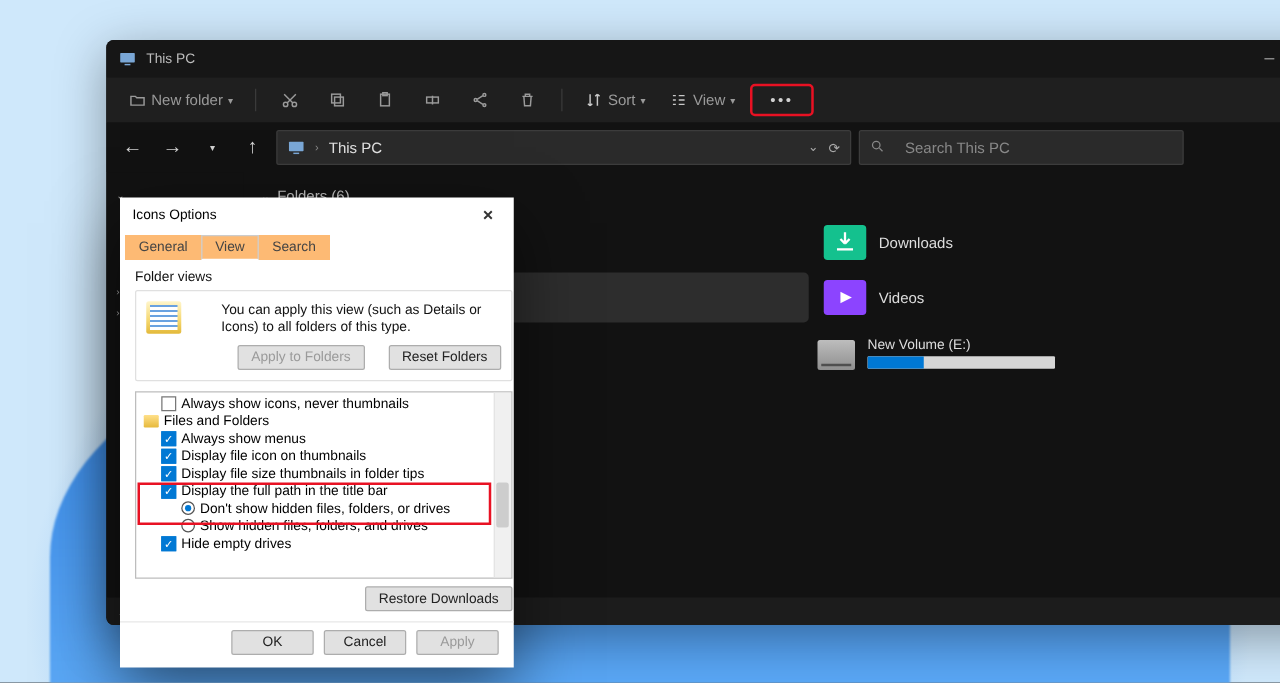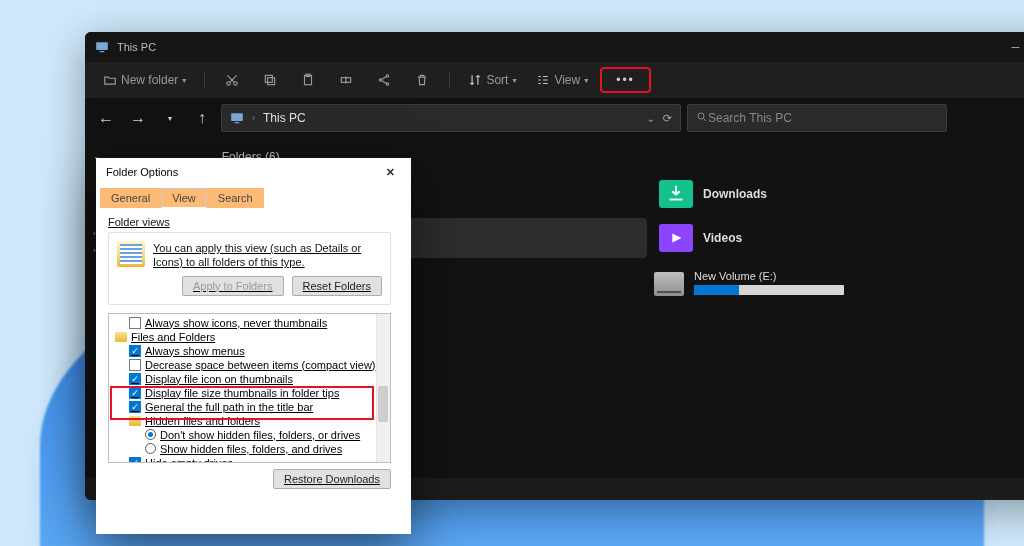--- a/index.html
+++ b/index.html
@@ -20,33 +20,33 @@
 .tbtn.ico{padding:4px 10px;}
 .divider{width:1px;height:18px;background:#3a3a3a;margin:0 6px;}
 .more-highlight{border:2px solid var(--red);padding:4px 14px !important;}
 .navrow{display:flex;align-items:center;height:40px;padding:0 8px;gap:6px;background:var(--win);}
 .navbtn{width:26px;height:26px;display:flex;align-items:center;justify-content:center;color:#d0d0d0;}
 .address{flex:1;display:flex;align-items:center;gap:8px;min-width:0;max-width:460px;height:28px;background:#2a2a2a;border:1px solid #3c3c3c;border-radius:2px;padding:0 8px;font-size:12px;color:#e0e0e0;}
 .address .crumbicon{width:14px;height:14px;}
 .address .chev{color:#888;font-size:9px;}
 .address .spacer{flex:1;}
 .address .addrbtn{color:#aaa;font-size:11px;}
-.searchbox{width:260px;height:28px;background:#2a2a2a;border:1px solid #3c3c3c;border-radius:2px;display:flex;align-items:center;gap:0;padding:0 8px;color:#888;font-size:12px;}
+.searchbox{width:260px;height:28px;background:#2a2a2a;border:1px solid #3c3c3c;border-radius:2px;display:flex;align-items:center;gap:16px;padding:0 8px;color:#888;font-size:12px;}
 .body{flex:1;display:flex;overflow:hidden;}
 .sidebar{width:110px;min-width:110px;background:#121212;padding:10px 6px;}
 .sitem{display:flex;align-items:center;gap:4px;padding:4px 2px;font-size:12px;color:#ccc;}
 .sitem .tw{width:10px;font-size:8px;color:#aaa;}
 .content{flex:1;padding:8px 14px 0 14px;overflow:auto;}
 .sectionhdr{display:flex;align-items:center;gap:6px;font-size:12px;color:#bfbfbf;margin:4px 0 10px 0;}
 .sectionhdr .tw{font-size:8px;}
 .tilegrid{display:grid;grid-template-columns:1fr 1fr;gap:4px;margin-bottom:12px;}
 .tile{display:flex;align-items:center;gap:10px;padding:6px 8px;border-radius:4px;}
 .tile.selected{background:#2d2d2d;}
 .tile .ficon{width:34px;height:28px;border-radius:3px;display:flex;align-items:center;justify-content:center;}
-.tile .fname{font-size:12px;color:#ddd;font-weight:bold;}
+.tile .fname{font-size:12px;color:#ddd;}
 .tile input[type=checkbox]{accent-color:var(--accent);margin:0;}
 .drvgrid{display:grid;grid-template-columns:1fr 1fr;gap:10px;}
 .drive{display:flex;gap:10px;align-items:flex-start;}
 .drvico{width:30px;height:24px;background:linear-gradient(#bdbdbd,#8f8f8f);border-radius:2px;position:relative;margin-top:2px;}
 .drvico::after{content:"";position:absolute;left:3px;right:3px;bottom:3px;height:2px;background:#4f4f4f;}
 .drvtxt{flex:1;font-size:11px;color:#ddd;}
 .bar{width:150px;height:10px;background:#d6d6d6;border-radius:1px;margin:3px 0 3px 0;overflow:hidden;}
 .fill{height:100%;background:var(--accent);}
 .sub{font-size:10px;color:#a8a8a8;}
 .statusbar{height:22px;background:#1c1c1c;display:flex;align-items:center;padding:0 10px;font-size:11px;color:#aaa;gap:6px;}
@@ -54,28 +54,28 @@
 .stico{width:14px;height:14px;border:1px solid #777;}
 
 
 .dialog{position:absolute;left:96px;top:158px;width:315px;height:376px;background:var(--light);box-shadow:0 20px 50px rgba(0,0,0,.5);z-index:3;display:flex;flex-direction:column;font-size:11px;color:#000;}
 .dlghdr{display:flex;align-items:center;height:28px;padding:0 8px 0 10px;}
 .dlghdr .t{flex:1;font-size:11px;}
 .dlghdr .x{font-size:11px;color:#333;padding:4px 8px;font-weight:bold;}
 .tabs{display:flex;padding:0 4px;margin-top:2px;}
 .tabs .tab{padding:3px 10px;border:1px solid transparent;font-size:11px;background:#fdba74;color:#444;}
 .tabs .tab.act{border:1px solid #ccc;border-bottom-color:#fff;position:relative;z-index:1;}
-.tabpage{flex:1;padding:4px 20px 0 12px;text-decoration:underline;}
+.tabpage{flex:1;padding:4px 1px 0 12px;}
 .group{border:none;margin:4px 0 8px 0;padding:0;}
 .group legend,.ghdr{font-size:11px;color:#111;margin-bottom:4px;}
 .fvrow{display:flex;gap:8px;align-items:flex-start;border:1px solid #e0e0e0;border-radius:2px;padding:8px;}
 .fvico{width:28px;height:26px;background:linear-gradient(#fff6cc,#f5d76e 60%,#e3b93a);border-radius:2px;position:relative;}
 .fvico::before{content:"";position:absolute;inset:3px;background:repeating-linear-gradient(#6aa2e0 0 2px,#fff 2px 4px);}
 .fvtxt{flex:1;font-size:11px;color:#111;line-height:1.3;}
-.btnrow{display:flex;gap:8px;margin-top:6px;justify-content:flex-end;}
+.btnrow{display:flex;gap:19px;margin-top:6px;justify-content:flex-end;}
 .winbtn{font-size:11px;padding:3px 10px;border:1px solid #adadad;background:#e1e1e1;border-radius:2px;color:#222;}
 .winbtn.disabled{color:#9a9a9a;}
 .tree{border:1px solid #bdbdbd;height:150px;overflow:auto;padding:2px;position:relative;}
 .tree .scrollbar{position:absolute;right:0;top:0;bottom:0;width:14px;background:#f0f0f0;border-left:1px solid #e4e4e4;}
 .tree .thumb{position:absolute;right:2px;width:10px;height:36px;top:72px;background:#cdcdcd;border-radius:2px;}
 .trow{display:flex;align-items:center;gap:4px;font-size:11px;padding:1px 0 1px 4px;white-space:nowrap;}
 .trow.lv1{padding-left:18px;}
 .trow.lv2{padding-left:34px;}
 .cbx{width:12px;height:12px;border:1px solid #777;display:inline-flex;align-items:center;justify-content:center;font-size:9px;color:#fff;background:#fff;}
 .cbx.checked{background:var(--accent);border-color:var(--accent);}
@@ -300,34 +300,34 @@
   <div class="statusbar">
     <span>1</span>
     <span class="sp"></span>
     <span class="stico"></span>
     <span class="stico"></span>
   </div>
 </div>
 
 <div class="dialog">
   <div class="dlghdr">
-    <span class="t">Folder Options</span>
+    <span class="t">Icons Options</span>
     <span class="x">✕</span>
   </div>
   <div class="tabs" id="dlg-tabs">
       <div class="tab">General</div>
       <div class="tab act">View</div>
       <div class="tab">Search</div>
     </div>
   <div class="tabpage">
     <div class="group">
       <div class="ghdr">Folder views</div>
       <div class="fvrow">
         <div class="fvico"></div>
-        <div style="flex:1;">
+        <div style="flex:1;margin-left:24px;">
           <div class="fvtxt">You can apply this view (such as Details or Icons) to all folders of this type.</div>
           <div class="btnrow">
             <button class="winbtn disabled">Apply to Folders</button>
             <button class="winbtn">Reset Folders</button>
           </div>
         </div>
       </div>
     </div>
     <div class="tree" id="adv-tree">
       <div class="scrollbar"></div>
@@ -339,49 +339,46 @@
         </div>
         <div class="trow lv0">
           <span class="foldico"></span>
           <span>Files and Folders</span>
         </div>
         <div class="trow lv1">
           <span class="cbx checked">✓</span>
           <span>Always show menus</span>
         </div>
         <div class="trow lv1">
-          <span class="cbx"></span>
-          <span>Decrease space between items (compact view)</span>
-        </div>
-        <div class="trow lv1">
           <span class="cbx checked">✓</span>
           <span>Display file icon on thumbnails</span>
         </div>
         <div class="trow lv1">
           <span class="cbx checked">✓</span>
           <span>Display file size thumbnails in folder tips</span>
         </div>
         <div class="trow lv1">
           <span class="cbx checked">✓</span>
-          <span>General the full path in the title bar</span>
-        </div>
-        <div class="trow lv1">
-          <span class="foldico"></span>
-          <span>Hidden files and folders</span>
+          <span>Display the full path in the title bar</span>
         </div>
         <div class="trow lv2">
           <span class="radio checked"></span>
           <span>Don't show hidden files, folders, or drives</span>
         </div>
         <div class="trow lv2">
           <span class="radio"></span>
           <span>Show hidden files, folders, and drives</span>
         </div>
         <div class="trow lv1">
           <span class="cbx checked">✓</span>
           <span>Hide empty drives</span>
         </div>
       </div>
     <div class="btnrow" style="justify-content:flex-end;margin:6px 0 4px 0;">
       <button class="winbtn">Restore Downloads</button>
     </div>
   </div>
+  <div class="dlgfoot">
+    <button class="winbtn">OK</button>
+    <button class="winbtn">Cancel</button>
+    <button class="winbtn disabled">Apply</button>
+  </div>
 </div>
 
 </body></html>

